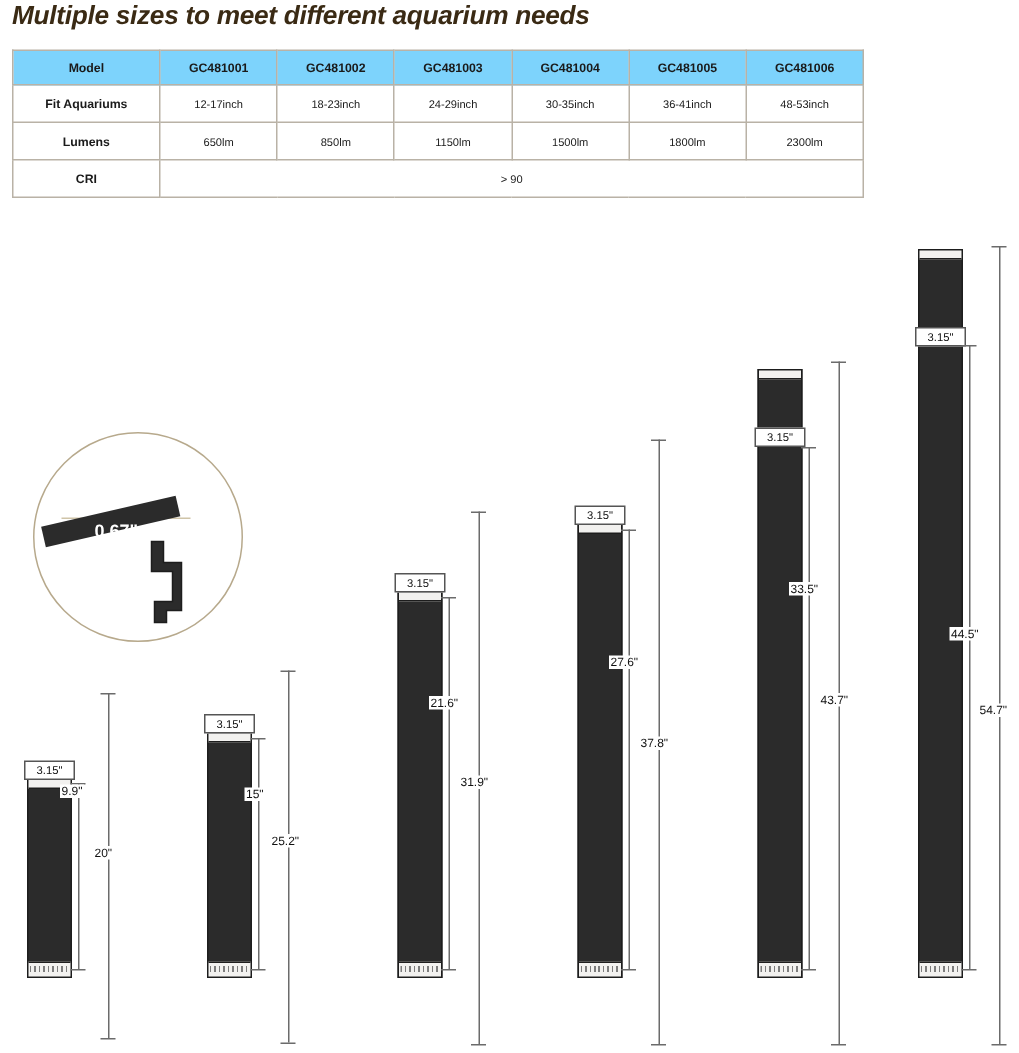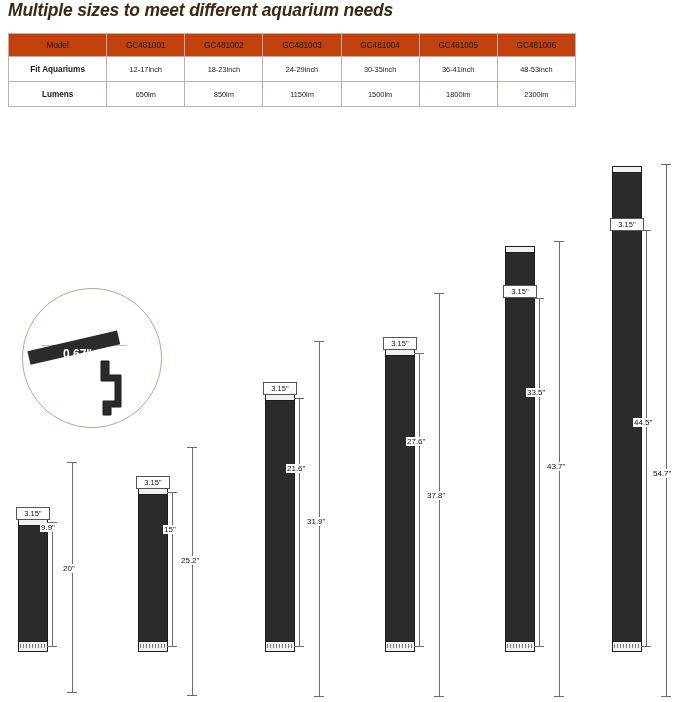--- a/index.html
+++ b/index.html
@@ -41,23 +41,23 @@
   #spec-table td, #spec-table th {
     border: 1px solid #b9b2a6;
     text-align: center;
     vertical-align: middle;
     font-size: 7.4px;
     color: #1a1a1a;
     padding: 0;
     height: 24px;
   }
   #spec-table thead th {
-    background: #c2410c;
+    background: #7dd3fc;
     font-size: 8.2px;
-    font-weight: normal;
+    font-weight: bold;
     height: 22px;
   }
   #spec-table tbody td.rowhead {
     font-weight: bold;
     font-size: 8.2px;
   }
   #spec-table col.c0 { width: 98px; }
   #spec-table col.cx { width: 78px; }
 
   
@@ -219,20 +219,24 @@
     </tr>
     <tr>
       <td class="rowhead">Lumens</td>
       <td>650lm</td>
       <td>850lm</td>
       <td>1150lm</td>
       <td>1500lm</td>
       <td>1800lm</td>
       <td>2300lm</td>
     </tr>
+    <tr>
+      <td class="rowhead">CRI</td>
+      <td colspan="6">&gt; 90</td>
+    </tr>
   </tbody>
 </table>
 
 <div id="diagram">
 
   <div id="detail-circle">
     <div id="detail-dimline"></div>
     <div id="detail-bar"></div>
     <div id="detail-label">0.67"</div>
     <svg id="detail-bracket" viewBox="0 0 30 58">

